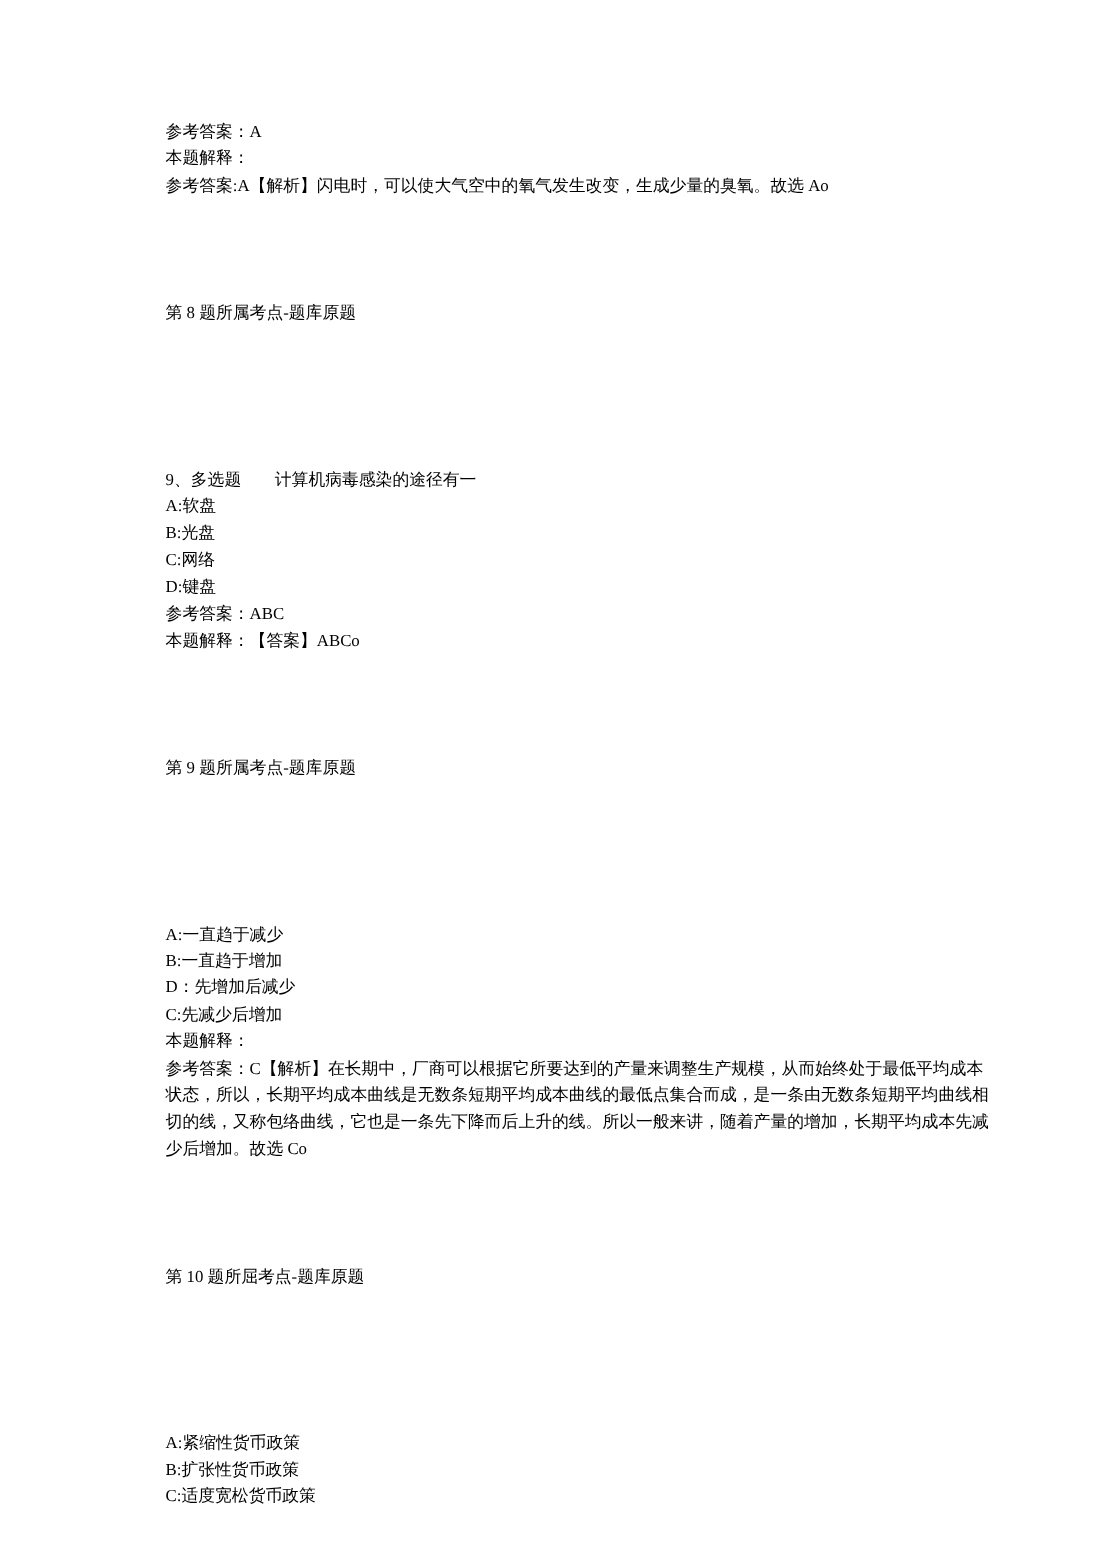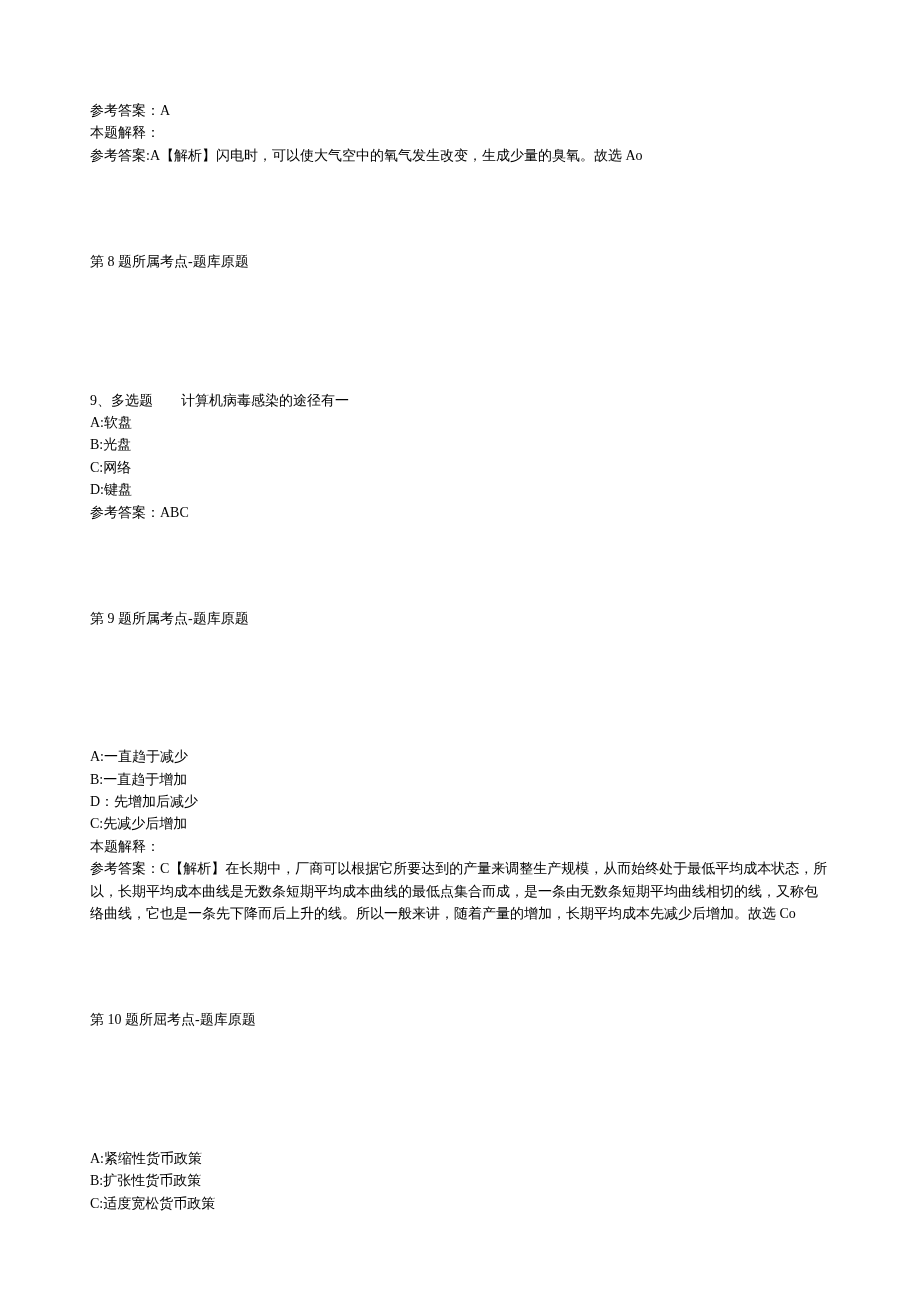--- a/index.html
+++ b/index.html
@@ -11,20 +11,21 @@
   body {
     font-family: "SimSun", "宋体", serif;
     font-size: 14px;
     color: #000000;
     line-height: 1.6;
     padding: 100px 90px 60px 90px;
     box-sizing: border-box;
   }
   .block {
     margin-bottom: 44px;
+    margin-left: 48px;
   }
   .line {
     white-space: pre-wrap;
   }
   .gap-large {
     height: 72px;
   }
   .gap-med {
     height: 40px;
   }
@@ -46,20 +47,21 @@
 
 <div class="gap-large"></div>
 
 <div class="block">
   <div class="line">9、多选题　　计算机病毒感染的途径有一</div>
   <div class="line">A:软盘</div>
   <div class="line">B:光盘</div>
   <div class="line">C:网络</div>
   <div class="line">D:键盘</div>
   <div class="line">参考答案：ABC</div>
+  <div class="line">本题解释：【答案】ABCo</div>
 </div>
 
 <div class="gap-med"></div>
 
 <div class="block">
   <div class="line">第 9 题所属考点-题库原题</div>
 </div>
 
 <div class="gap-large"></div>
 

